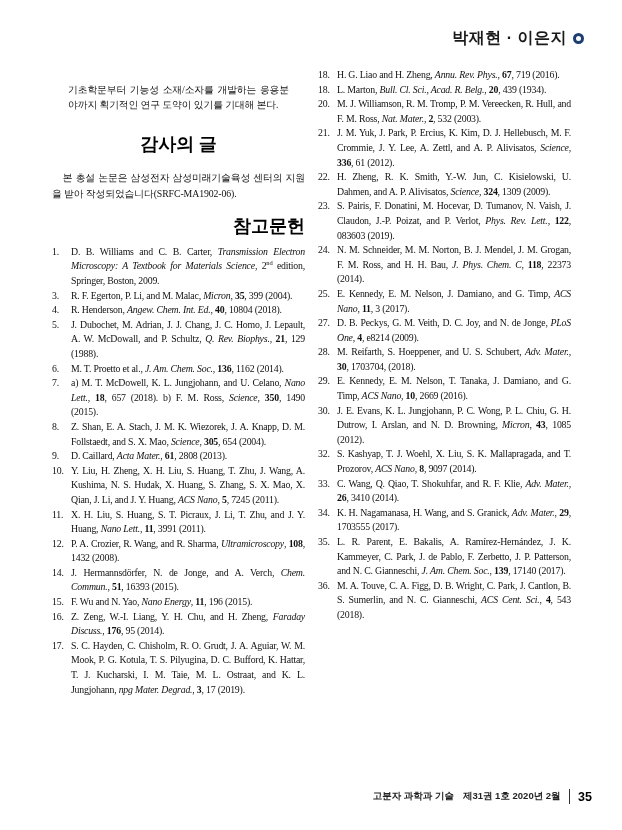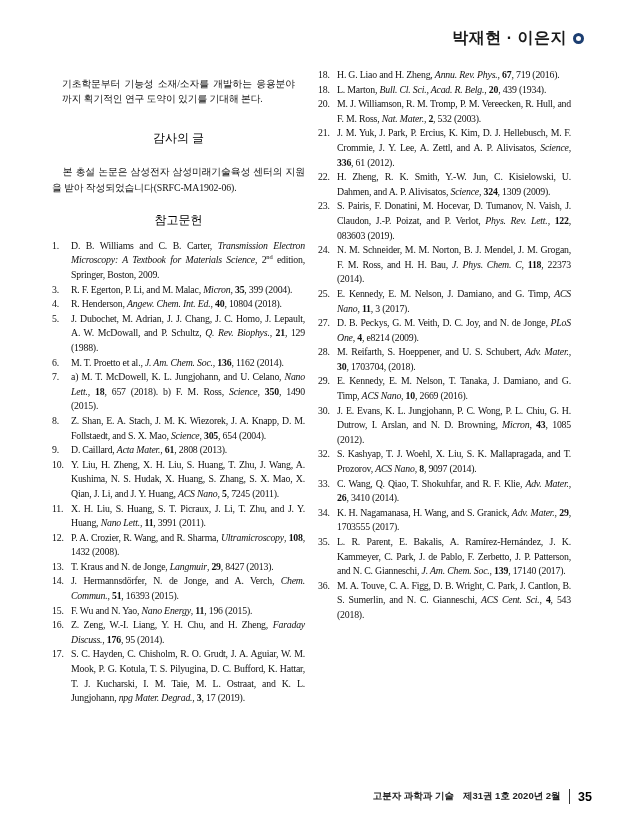--- a/index.html
+++ b/index.html
@@ -37,31 +37,31 @@
   }
   .col { width: 253px; }
   .body-text {
     font-size: 9.8px;
     line-height: 15.2px;
     letter-spacing: -0.1px;
     text-align: justify;
     margin: 0;
     word-break: normal;
   }
-  .intro { margin: 10px; }
+  .intro { margin: 16px; }
   h2 {
-    font-size: 12px;
-    font-weight: 400;
+    font-size: 18px;
+    font-weight: 700;
     text-align: center;
     line-height: 14px;
     color: #000;
   }
   h2.ack-title { margin: 25px 0 0; }
   p.ack { margin: 19px 0 0; text-indent: 1.1em; }
-  h2.ref-title { margin: 18px 0 0; }
+  h2.ref-title { margin: 18px 0 0; text-align: right; }
   .ref-list {
     list-style: none;
     margin: 12px 0 0;
     padding: 0;
   }
   .col-right .ref-list { margin-top: 2px; }
   .ref {
     font-size: 9.8px;
     line-height: 14.6px;
     letter-spacing: -0.2px;
@@ -118,21 +118,20 @@
           <li class="ref"><span class="refnum">3.</span><span class="reftext">R. F. Egerton, P. Li, and M. Malac, <i>Micron</i>, <b>35</b>, 399 (2004).</span></li>
           <li class="ref"><span class="refnum">4.</span><span class="reftext">R. Henderson, <i>Angew. Chem. Int. Ed.</i>, <b>40</b>, 10804 (2018).</span></li>
           <li class="ref"><span class="refnum">5.</span><span class="reftext">J. Dubochet, M. Adrian, J. J. Chang, J. C. Homo, J. Lepault, A. W. McDowall, and P. Schultz, <i>Q. Rev. Biophys.</i>, <b>21</b>, 129 (1988).</span></li>
           <li class="ref"><span class="refnum">6.</span><span class="reftext">M. T. Proetto et al., <i>J. Am. Chem. Soc.</i>, <b>136</b>, 1162 (2014).</span></li>
           <li class="ref"><span class="refnum">7.</span><span class="reftext">a) M. T. McDowell, K. L. Jungjohann, and U. Celano, <i>Nano Lett.</i>, <b>18</b>, 657 (2018). b) F. M. Ross, <i>Science</i>, <b>350</b>, 1490 (2015).</span></li>
           <li class="ref"><span class="refnum">8.</span><span class="reftext">Z. Shan, E. A. Stach, J. M. K. Wiezorek, J. A. Knapp, D. M. Follstaedt, and S. X. Mao, <i>Science</i>, <b>305</b>, 654 (2004).</span></li>
           <li class="ref"><span class="refnum">9.</span><span class="reftext">D. Caillard, <i>Acta Mater.</i>, <b>61</b>, 2808 (2013).</span></li>
           <li class="ref"><span class="refnum">10.</span><span class="reftext">Y. Liu, H. Zheng, X. H. Liu, S. Huang, T. Zhu, J. Wang, A. Kushima, N. S. Hudak, X. Huang, S. Zhang, S. X. Mao, X. Qian, J. Li, and J. Y. Huang, <i>ACS Nano</i>, <b>5</b>, 7245 (2011).</span></li>
           <li class="ref"><span class="refnum">11.</span><span class="reftext">X. H. Liu, S. Huang, S. T. Picraux, J. Li, T. Zhu, and J. Y. Huang, <i>Nano Lett.</i>, <b>11</b>, 3991 (2011).</span></li>
           <li class="ref"><span class="refnum">12.</span><span class="reftext">P. A. Crozier, R. Wang, and R. Sharma, <i>Ultramicroscopy</i>, <b>108</b>, 1432 (2008).</span></li>
-          <li class="ref"><span class="refnum">13.</span><span class="reftext">T. Kraus and N. de Jonge, <i>Langmuir</i>, <b>29</b>, 8427 (2013).</span></li>
           <li class="ref"><span class="refnum">14.</span><span class="reftext">J. Hermannsdörfer, N. de Jonge, and A. Verch, <i>Chem. Commun.</i>, <b>51</b>, 16393 (2015).</span></li>
           <li class="ref"><span class="refnum">15.</span><span class="reftext">F. Wu and N. Yao, <i>Nano Energy</i>, <b>11</b>, 196 (2015).</span></li>
           <li class="ref"><span class="refnum">16.</span><span class="reftext">Z. Zeng, W.-I. Liang, Y. H. Chu, and H. Zheng, <i>Faraday Discuss.</i>, <b>176</b>, 95 (2014).</span></li>
           <li class="ref"><span class="refnum">17.</span><span class="reftext">S. C. Hayden, C. Chisholm, R. O. Grudt, J. A. Aguiar, W. M. Mook, P. G. Kotula, T. S. Pilyugina, D. C. Bufford, K. Hattar, T. J. Kucharski, I. M. Taie, M. L. Ostraat, and K. L. Jungjohann, <i>npg Mater. Degrad.</i>, <b>3</b>, 17 (2019).</span></li>
         </ul>
     </div>
     <div class="col col-right">
       <ul class="ref-list">
           <li class="ref"><span class="refnum">18.</span><span class="reftext">H. G. Liao and H. Zheng, <i>Annu. Rev. Phys.</i>, <b>67</b>, 719 (2016).</span></li>
           <li class="ref"><span class="refnum">18.</span><span class="reftext">L. Marton, <i>Bull. Cl. Sci., Acad. R. Belg.</i>, <b>20</b>, 439 (1934).</span></li>

